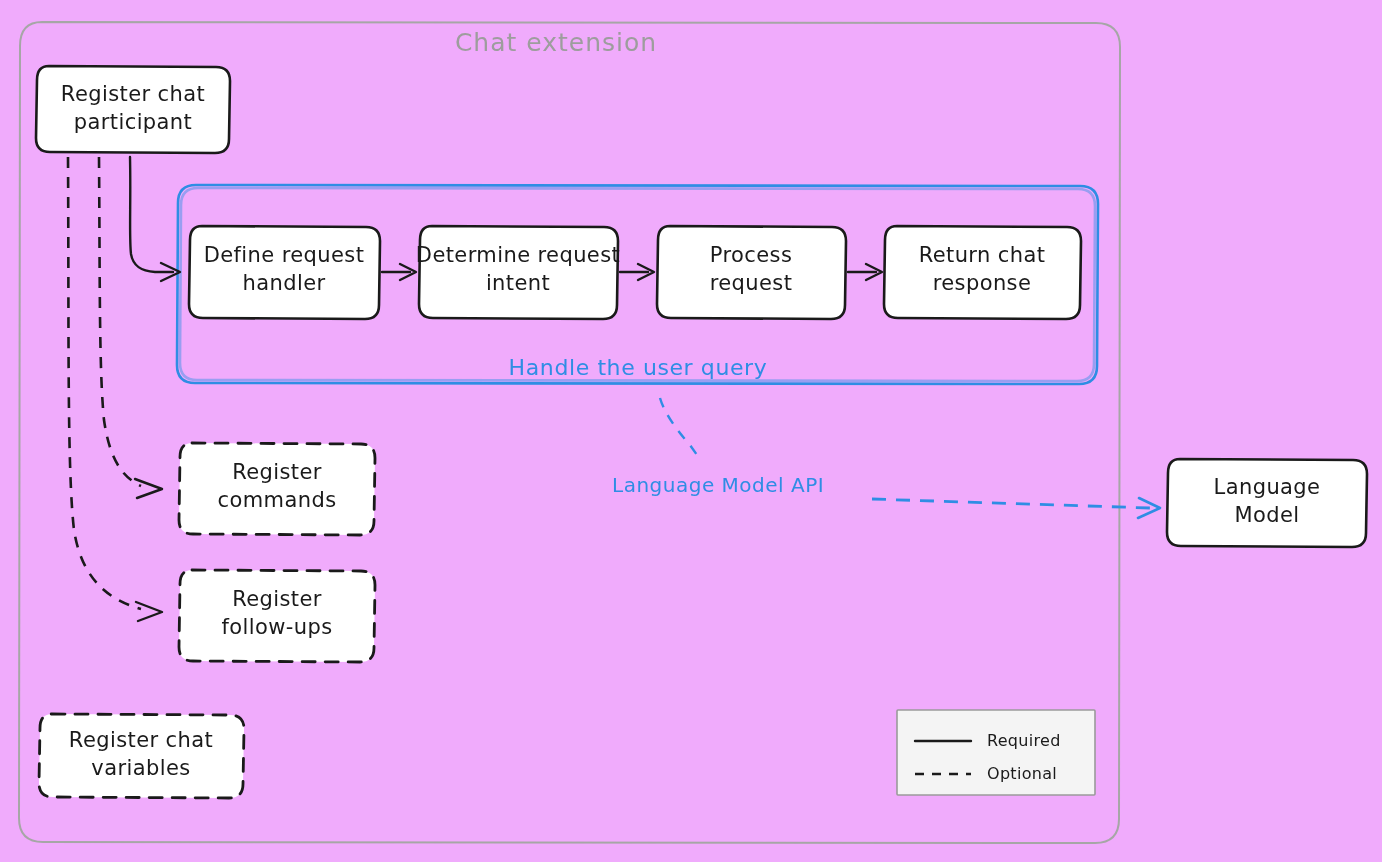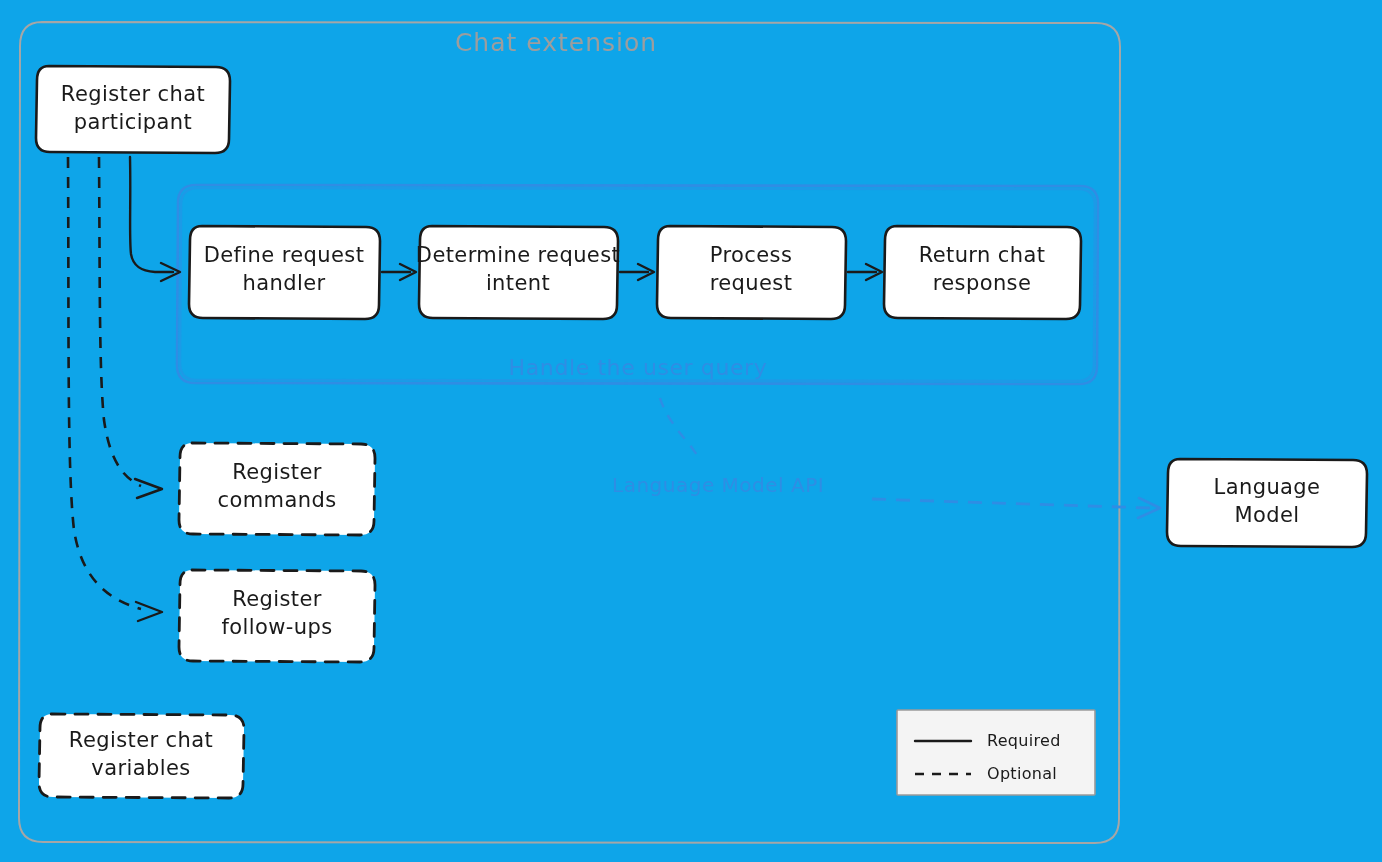--- a/index.html
+++ b/index.html
@@ -11,21 +11,21 @@
   body {
     width: 1382px;
     height: 862px;
     overflow: hidden;
     font-family: "DejaVu Sans", sans-serif;
   }
   #diagram-root {
     position: relative;
     width: 1382px;
     height: 862px;
-    background: #0ea5e9;
+    background: #f0abfc;
   }
   svg#diagram {
     display: block;
     width: 1382px;
     height: 862px;
   }
   
   .sketch-text {
     font-family: "DejaVu Sans", sans-serif;
     font-size: 21px;

